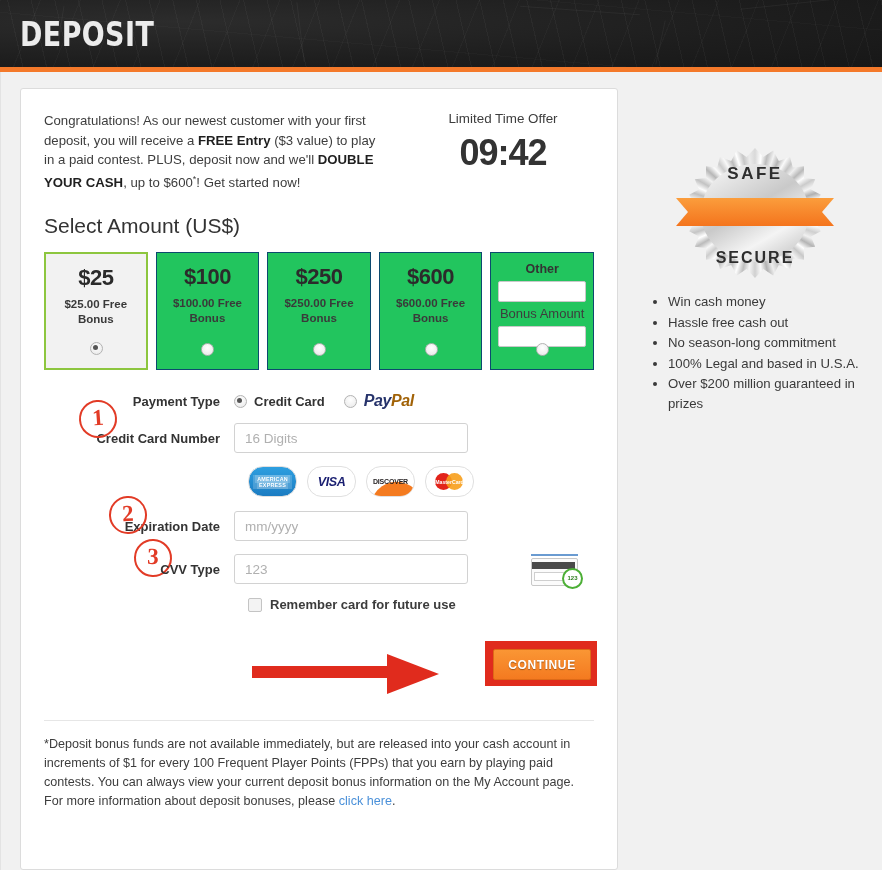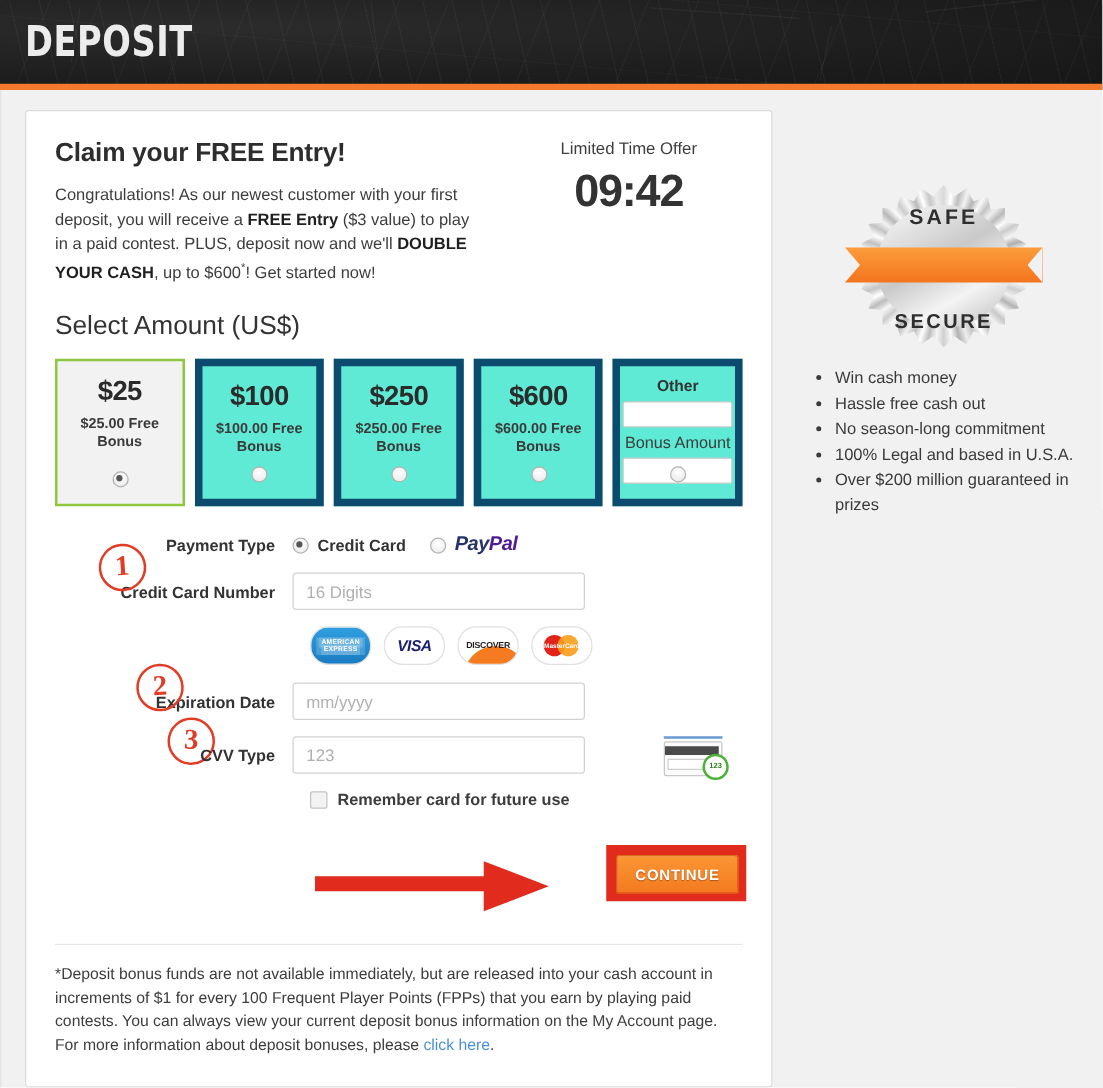--- a/index.html
+++ b/index.html
@@ -49,21 +49,21 @@
   .sup{font-size:9px;vertical-align:super;}
 
   .timer-box{position:absolute;right:24px;top:22px;text-align:center;width:180px;}
   .timer-label{font-size:13.4px;color:#3d3d3d;}
   .timer-value{font-size:36px;font-weight:bold;color:#333;letter-spacing:-1px;margin-top:6px;}
 
   h3.select-amount{margin:22px 0 14px 0;font-size:21px;font-weight:normal;color:#333;}
 
   .tiles{display:flex;gap:8px;}
   .tile{
-    width:104px;height:118px;background:#5eead4;border:6px solid #0c4a6e;
+    width:104px;height:118px;background:#22c55e;border:1px solid #0c4a6e;
     box-sizing:border-box;text-align:center;padding-top:11px;position:relative;
   }
   .tile.selected{border:2px solid #8dc63f;background:#f2f2f2;}
   .tile .amt{font-size:22px;font-weight:bold;color:#2b2b2b;letter-spacing:-.5px;}
   .tile .bonus{font-size:11.5px;font-weight:bold;color:#3a3a3a;line-height:15px;margin-top:6px;padding:0 8px;}
   .radio{
     width:11px;height:11px;border-radius:50%;border:1px solid #b3b3b3;
     background:radial-gradient(circle at 50% 35%,#fff 0%,#e6e6e6 100%);
     display:inline-block;position:absolute;left:50%;margin-left:-6px;bottom:13px;
   }
@@ -92,21 +92,21 @@
   .finput::placeholder{color:#b0b0b0;}
   .pay-radio{display:flex;align-items:center;gap:7px;}
   .rb{
     width:11px;height:11px;border-radius:50%;border:1px solid #b3b3b3;position:relative;
     background:radial-gradient(circle at 50% 35%,#fff 0%,#e8e8e8 100%);flex:0 0 auto;
   }
   .rb.on:after{content:"";position:absolute;left:2px;top:2px;width:5px;height:5px;border-radius:50%;background:#555;}
   .pay-name{font-size:13px;font-weight:bold;color:#333;margin-right:12px;}
   .paypal{font-size:16px;font-weight:bold;font-style:italic;letter-spacing:-.4px;}
   .paypal .pp1{color:#26336b;}
-  .paypal .pp2{color:#4c1d95;}
+  .paypal .pp2{color:#a16207;}
 
   .cards-row{display:flex;gap:10px;margin:6px 0 14px 204px;}
   .cc{width:47px;height:29px;border:1px solid #e0e0e0;border-radius:15px;background:#fff;
       position:relative;overflow:hidden;display:flex;align-items:center;justify-content:center;}
   .cc-amex{background:linear-gradient(#2e9fe0,#1b7cc2);}
   .cc-amex span{color:#fff;font-size:5.4px;font-weight:bold;line-height:6px;text-align:center;
       letter-spacing:.2px;background:rgba(255,255,255,.18);padding:1px 2px;}
   .cc-visa span{color:#1a1f71;font-size:12.5px;font-weight:bold;font-style:italic;letter-spacing:-.4px;}
   .cc-disc{background:linear-gradient(#fff 55%,#fff 55%);}
   .cc-disc .swoosh{position:absolute;right:-6px;bottom:-12px;width:52px;height:26px;
@@ -231,21 +231,20 @@
   <div class="edge-line"></div>
 
   <div class="main-card">
     <div class="card-pad">
 
       <div class="timer-box">
         <div class="timer-label">Limited Time Offer</div>
         <div class="timer-value">09:42</div>
       </div>
 
-      <h2 class="claim">Claim your FREE Entry!</h2>
       <p class="intro">
         <span>Congratulations! As our newest customer with your first deposit, you will receive a </span><b>FREE Entry</b><span> ($3 value) to play in a paid contest. PLUS, deposit now and we'll </span><b>DOUBLE YOUR CASH</b><span>, up to $600</span><span class="sup">*</span><span>! Get started now!</span>
       </p>
 
       <h3 class="select-amount">Select Amount (US$)</h3>
 
       <div class="tiles">
         <div class="tile selected">
           <div class="amt">$25</div>
           <div class="bonus">$25.00 Free Bonus</div>

